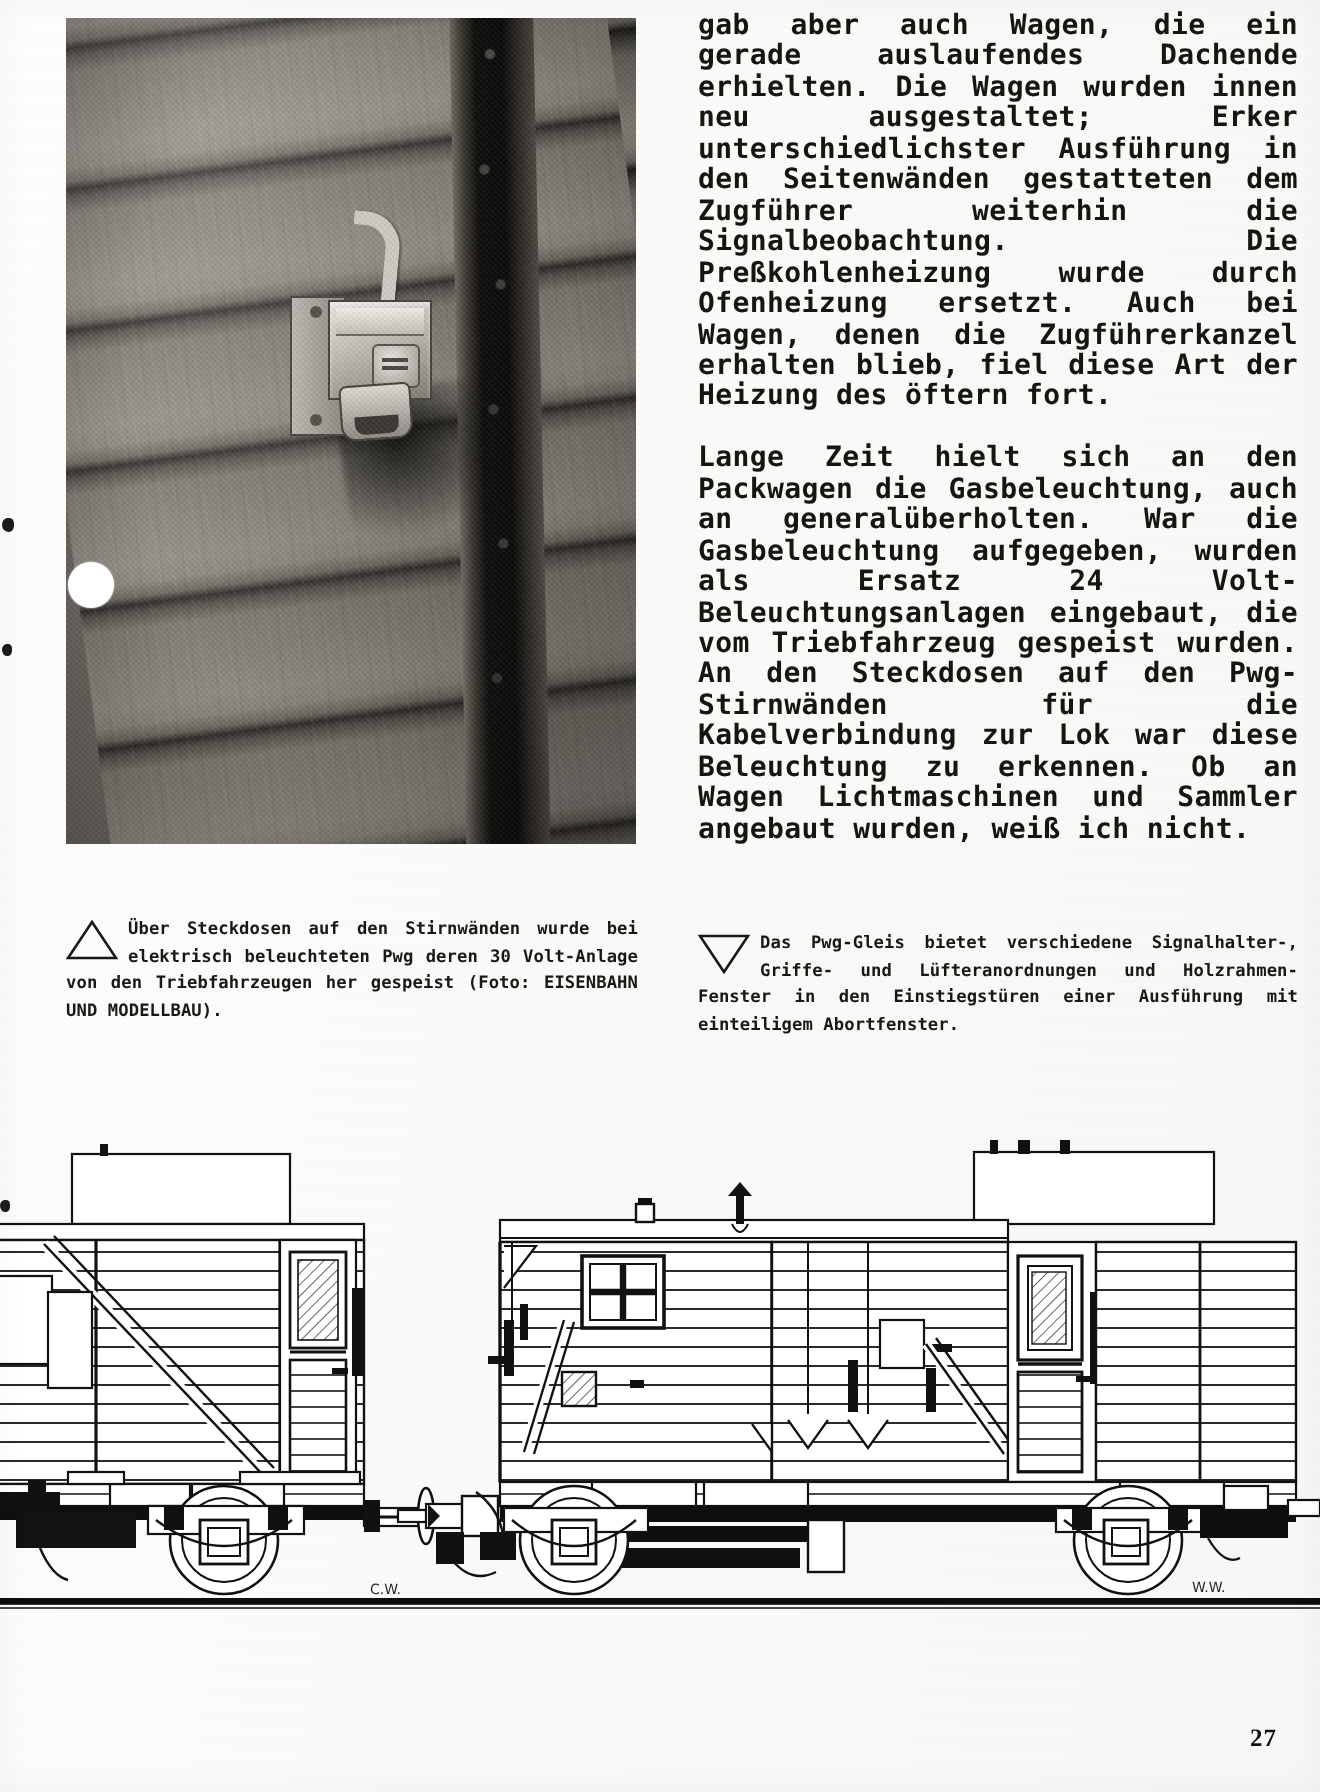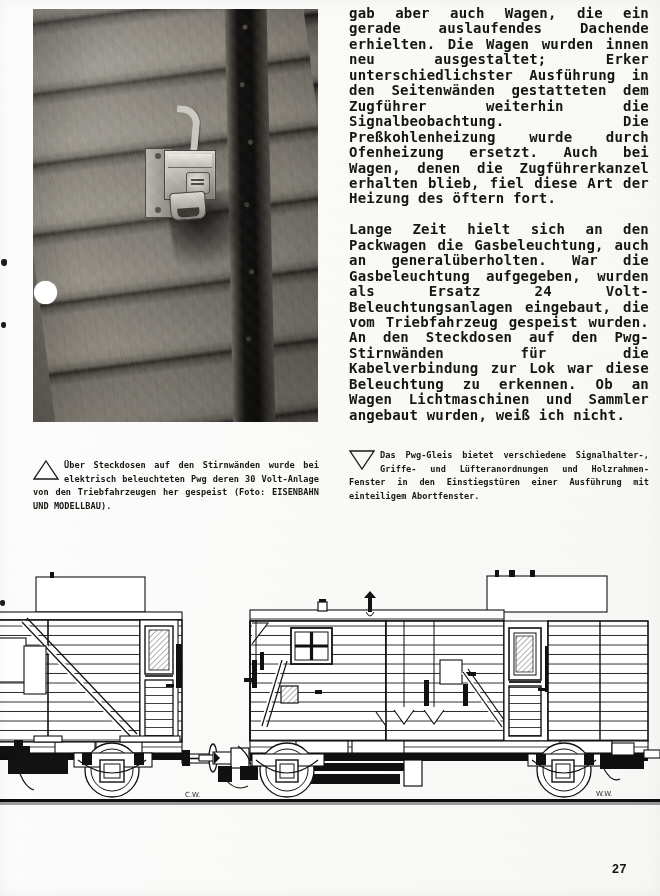--- a/index.html
+++ b/index.html
@@ -246,21 +246,21 @@
     font-family: "DejaVu Sans Mono", monospace;
     font-size: 8.6px;
     line-height: 13.7px;
     font-weight: 700;
     color: #1a1814;
     text-align: justify;
     text-align-last: left;
     letter-spacing: .05px;
   }
   .caption-left  { left: 33px;  top: 459px; width: 286px; }
-  .caption-right { left: 349px; top: 449px; width: 300px; }
+  .caption-right { left: 349px; top: 466px; width: 300px; }
   .caption .tri {
     float: left;
     width: 26px;
     height: 20px;
     margin: 1px 5px 0 0;
     shape-outside: margin-box;
   }
   .caption .tri svg { display:block; }
 
   
@@ -269,23 +269,23 @@
     left: 0;
     top: 560px;
     width: 636px;
     height: 300px;
   }
   .drawing svg { display:block; }
 
   
   .page-number {
     position: absolute;
-    left: 612px;
+    left: 625px;
     top: 862px;
-    font-family: Liberation Sans, sans-serif;
+    font-family: Liberation Serif, serif;
     font-size: 12.5px;
     font-weight: 700;
     color: #141210;
     letter-spacing: .5px;
   }
 
   
   .scan-edge {
     position:absolute; inset:0; pointer-events:none;
     box-shadow: inset 0 0 18px rgba(0,0,0,.045);

